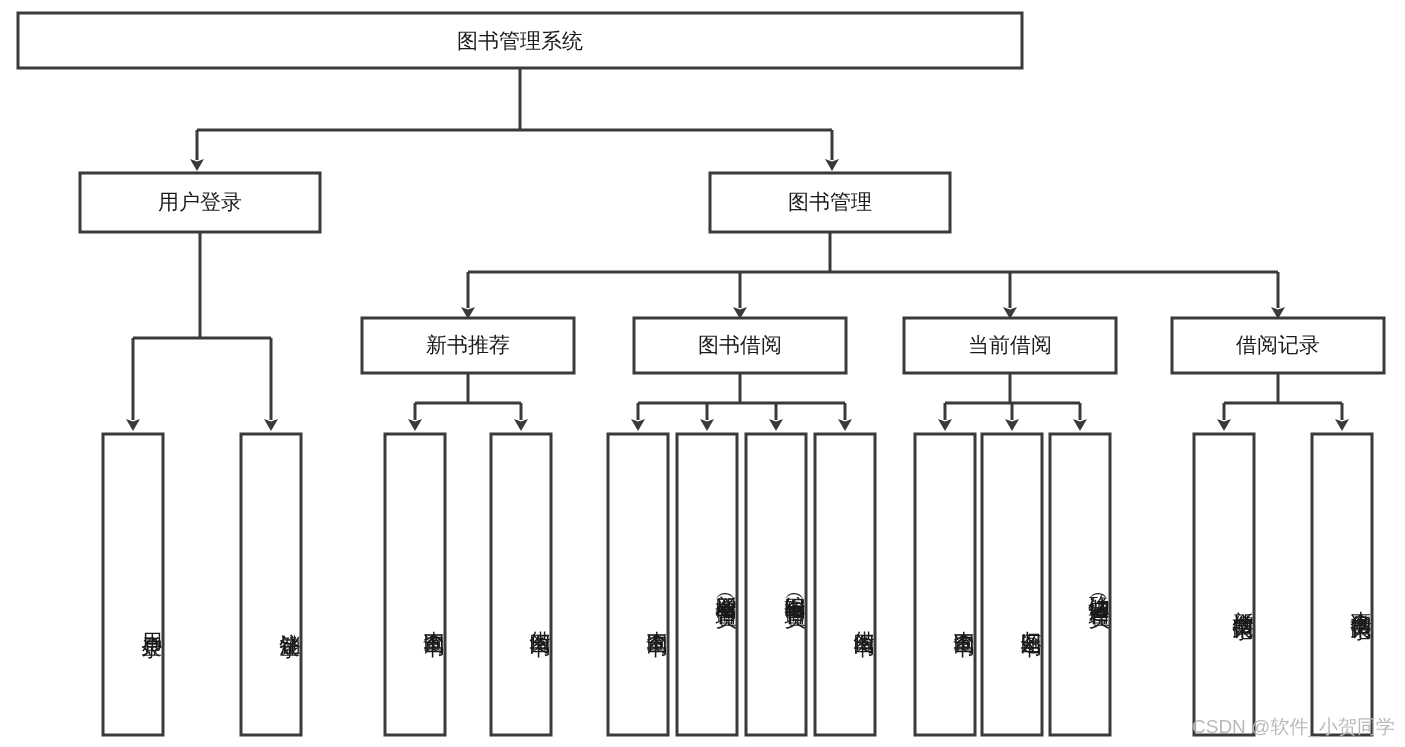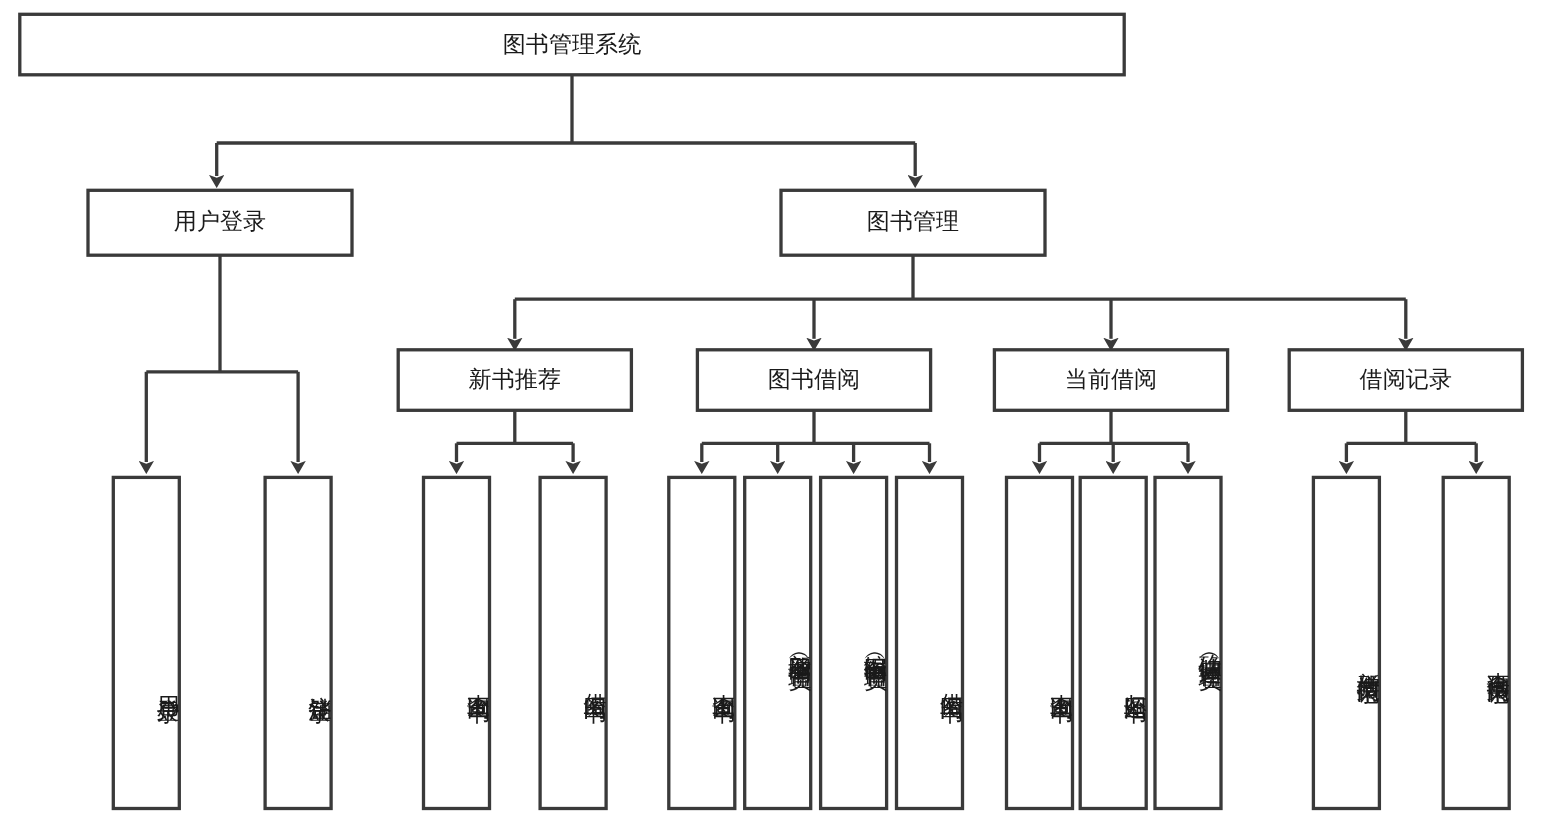--- a/index.html
+++ b/index.html
@@ -176,14 +176,15 @@
   
   <div class="leaf-label-v" style="left:915px; top:505px; width:60px; height:225px;">查询图书</div>
   <div class="leaf-label-v" style="left:982px; top:505px; width:60px; height:225px;">归还图书</div>
   <div class="leaf-label-v" style="left:1050px; top:443px; width:60px; height:288px;">确认归还（管理员）</div>
 
   
   <div class="leaf-label-v" style="left:1194px; top:470px; width:60px; height:260px;">新增借阅记录</div>
   <div class="leaf-label-v" style="left:1312px; top:470px; width:60px; height:260px;">查询借阅记录</div>
 
   
+  <div class="watermark" style="left:1192px; top:714px;">CSDN @软件_小贺同学</div>
 
 </div>
 
 </body></html>

